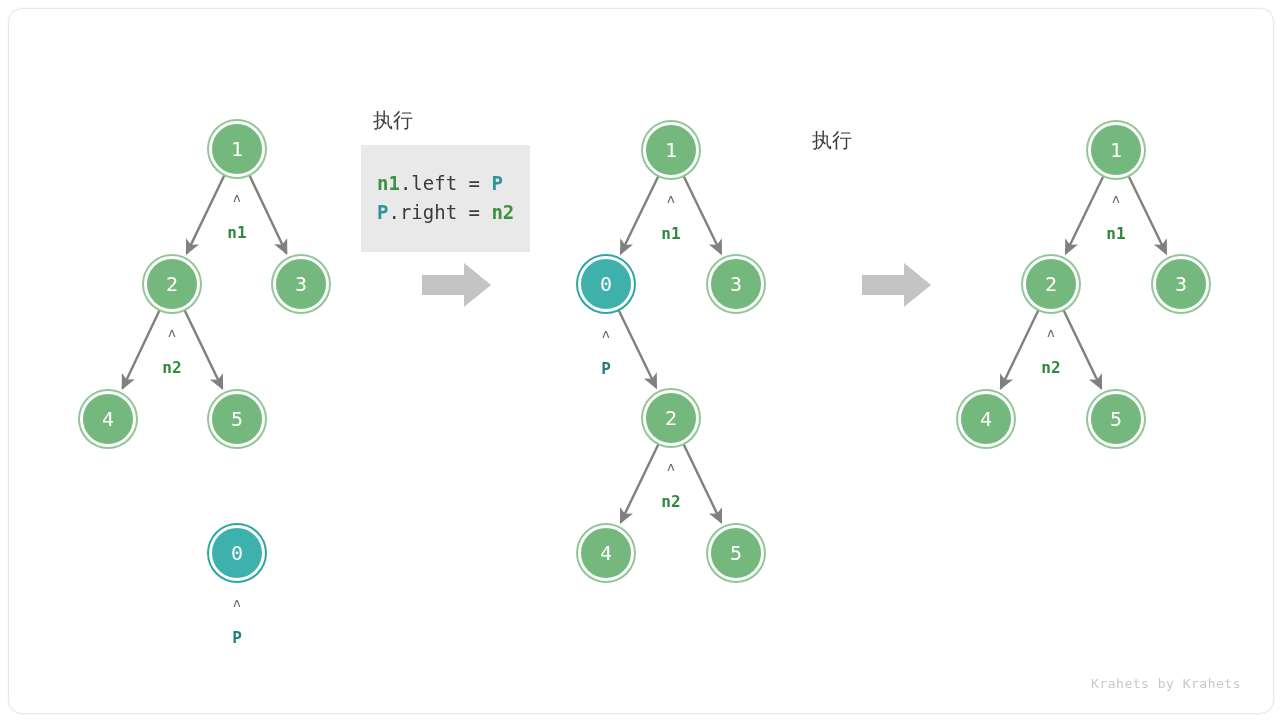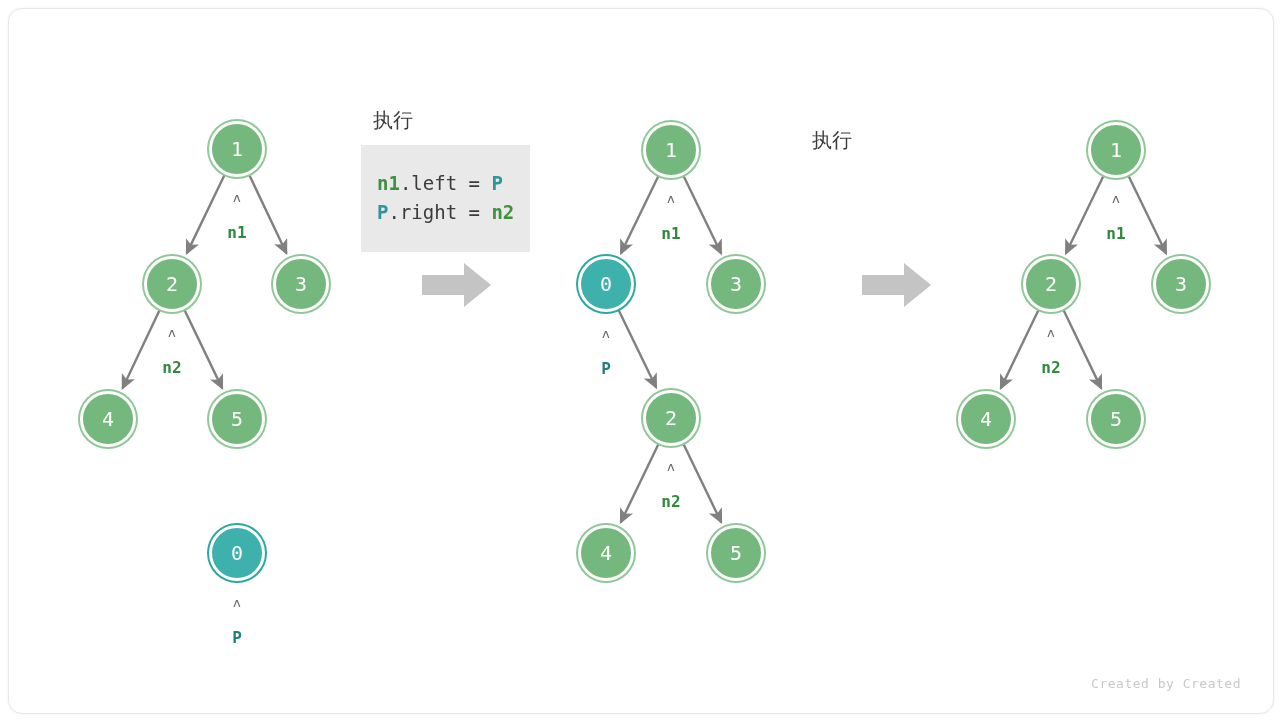--- a/index.html
+++ b/index.html
@@ -187,14 +187,14 @@
       <div class="node" style="left: 1079px; top: 382px;">5</div>
       <div class="caret" style="left: 1107px; top: 183px;">ʌ</div>
       <div class="varlabel" style="left: 1107px; top: 217px;">n1</div>
       <div class="caret" style="left: 1042px; top: 317px;">ʌ</div>
       <div class="varlabel" style="left: 1042px; top: 351px;">n2</div>
       <div class="exec-title" style="left: 364px; top: 101px;">执行</div>
       <div class="codebox" style="left: 352px; top: 136px;"><div><span class="tok-n">n1</span><span class="tok-plain">.left = </span><span class="tok-p">P</span></div><div><span class="tok-p">P</span><span class="tok-plain">.right = </span><span class="tok-n">n2</span></div></div>
       <div class="exec-title" style="left: 803px; top: 121px;">执行</div>
     </div>
 
-  <div class="credit">Created by Created</div>
+  <div class="credit">Krahets by Krahets</div>
 </div>
 
 </body></html>

